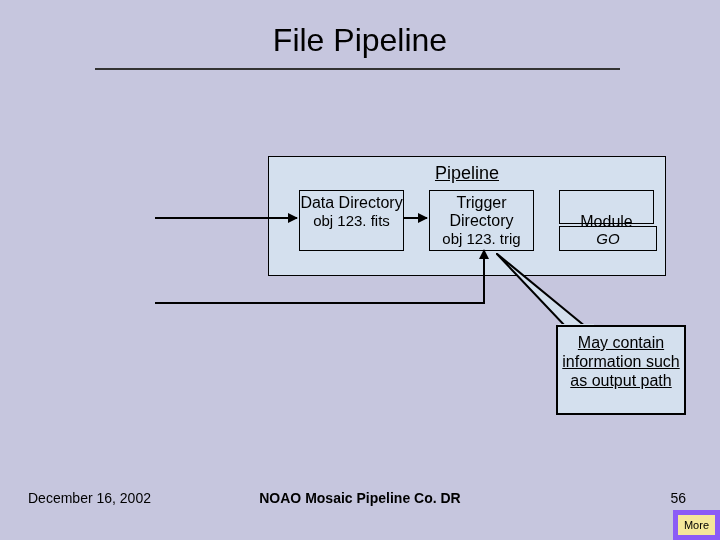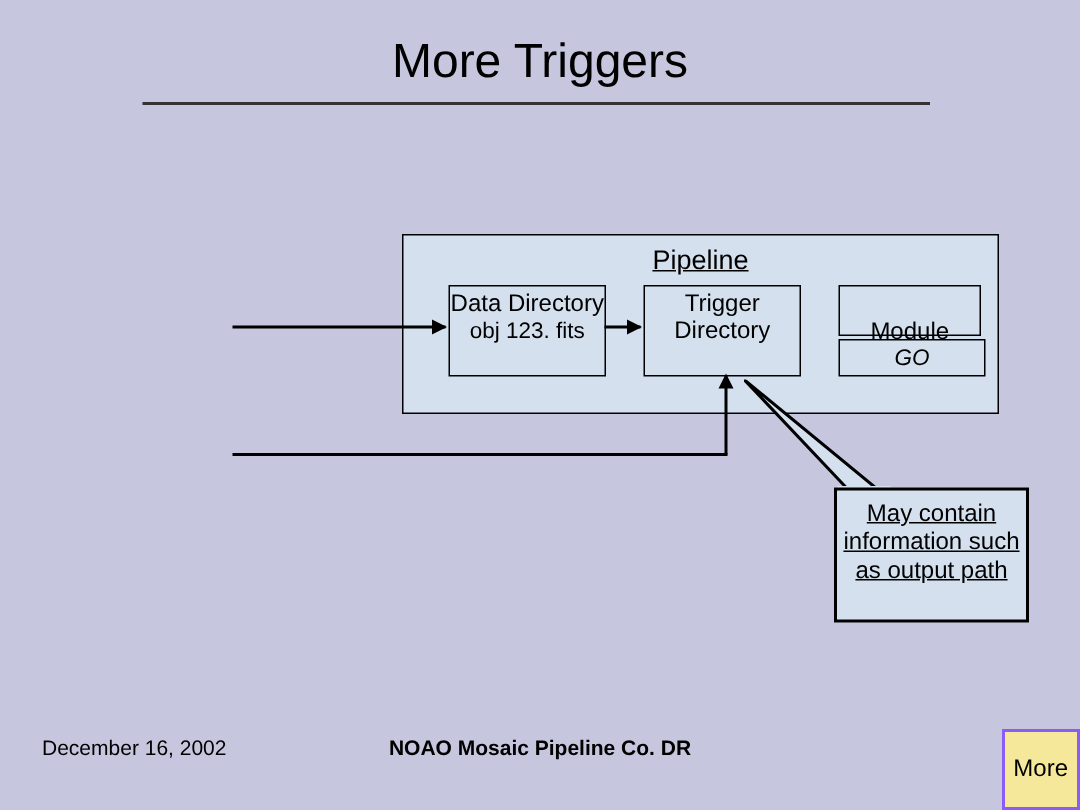--- a/index.html
+++ b/index.html
@@ -178,40 +178,41 @@
     position: absolute;
     right: 34px;
     bottom: 34px;
     font-size: 14px;
   }
   .more {
     position: absolute;
     right: 0;
     bottom: 0;
     background: #f5e89a;
-    border: 2px solid #8b5cf6;
-    padding: 16px 6px;
-    font-size: 16px;
+    border: 5px solid #8b5cf6;
+    padding: 4px 6px;
+    font-size: 11px;
     color: #000;
   }
 </style>
 </head>
 <body>
 
-<div class="title">More Triggers</div>
+<div class="title">File Pipeline</div>
 <div class="underline"></div>
 
 <div class="pipeline-box">
   <div class="pipeline-label">Pipeline</div>
   <div class="inner-box box1">
     <div class="head">Data Directory</div>
     <div class="sub">obj 123. fits</div>
   </div>
   <div class="inner-box box2">
     <div class="head">Trigger Directory</div>
+    <div class="sub">obj 123. trig</div>
   </div>
   <div class="inner-box box3">
     <div class="head">Module</div>
   </div>
   <div class="inner-box box4">GO</div>
 </div>
 
 <div class="arrow1"></div>
 <div class="arrow2"></div>
 <div class="arrow3-h"></div>

